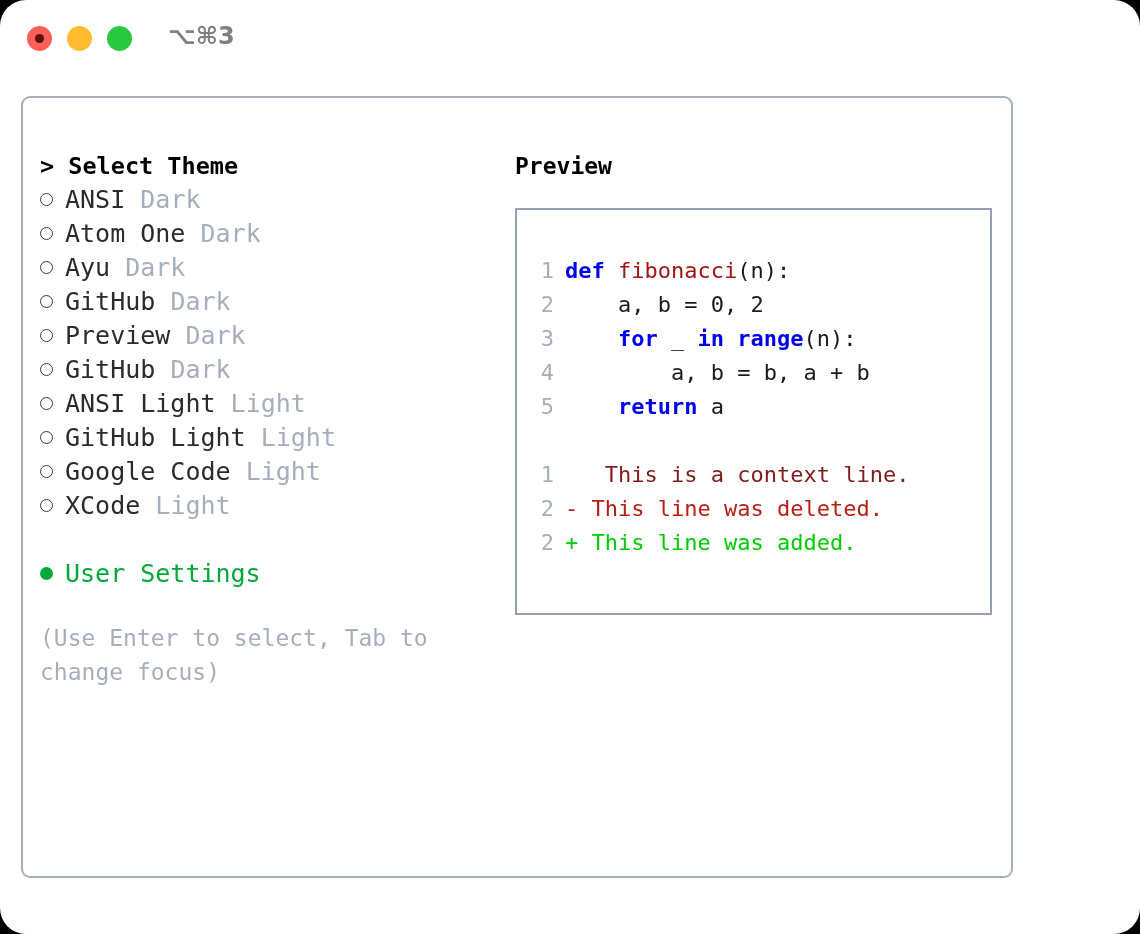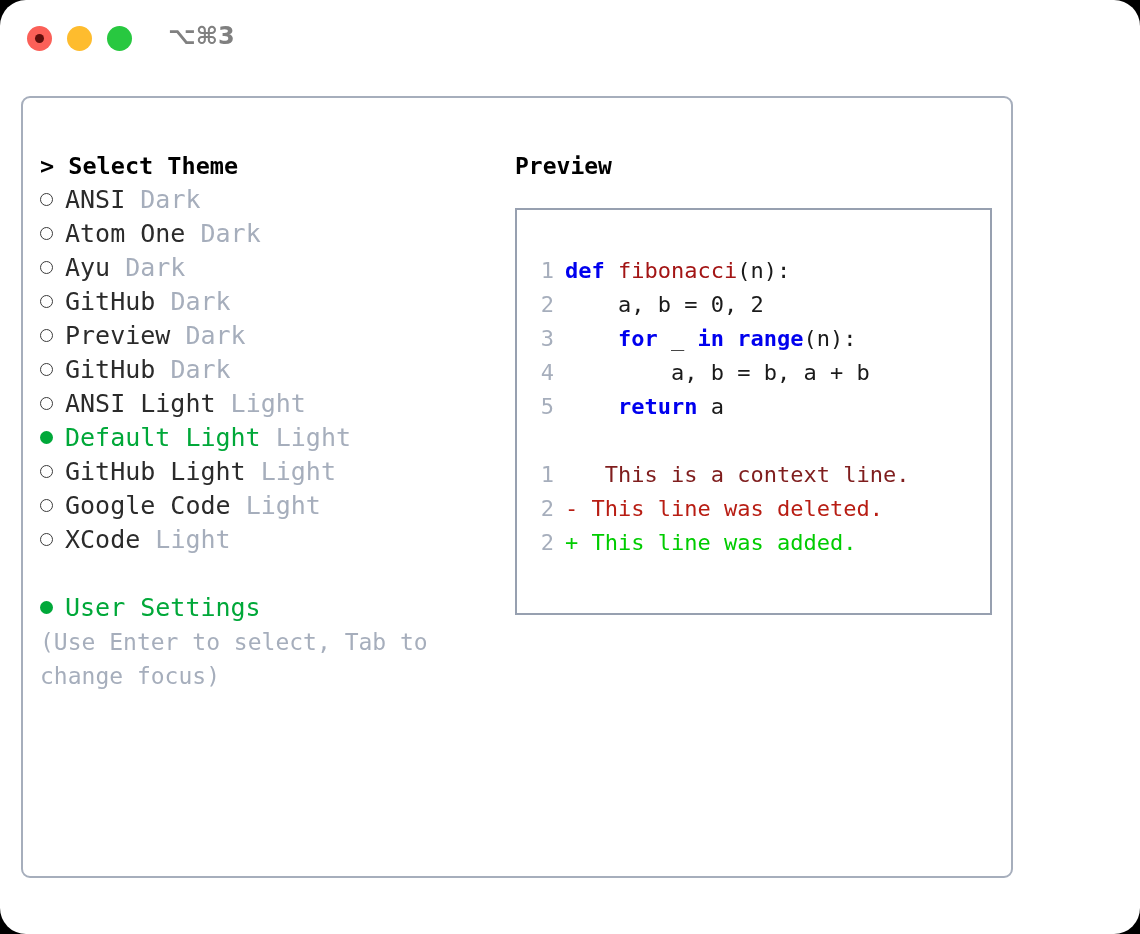--- a/index.html
+++ b/index.html
@@ -123,20 +123,21 @@
   .variant { color: #a6aebc; }
   .section-label {
     height: 34px;
     line-height: 34px;
     font-size: 23px;
     color: #1f1f1f;
     padding-left: 25px;
   }
   .spacer-row { height: 34px; }
   #hint {
+    margin-top: 30px;
     font-size: 23px;
     line-height: 34px;
     color: #a6aebc;
     width: 400px;
   }
   
   #right-col {
     position: absolute;
     left: 492px;
     top: 51px;
@@ -218,23 +219,20 @@
       </div>
       <div class="row">
         <span class="marker"><span class="radio-dot off"></span></span><span class="theme-name">Preview</span> <span class="variant">Dark</span>
       </div>
       <div class="row">
         <span class="marker"><span class="radio-dot off"></span></span><span class="theme-name">GitHub</span> <span class="variant">Dark</span>
       </div>
       <div class="row">
         <span class="marker"><span class="radio-dot off"></span></span><span class="theme-name">ANSI Light</span> <span class="variant">Light</span>
       </div>
-      <div class="row selected">
-        <span class="marker"><span class="radio-dot on"></span></span><span class="theme-name">Default Light</span> <span class="variant">Light</span>
-      </div>
       <div class="row">
         <span class="marker"><span class="radio-dot off"></span></span><span class="theme-name">GitHub Light</span> <span class="variant">Light</span>
       </div>
       <div class="row">
         <span class="marker"><span class="radio-dot off"></span></span><span class="theme-name">Google Code</span> <span class="variant">Light</span>
       </div>
       <div class="row">
         <span class="marker"><span class="radio-dot off"></span></span><span class="theme-name">XCode</span> <span class="variant">Light</span>
       </div>
 

